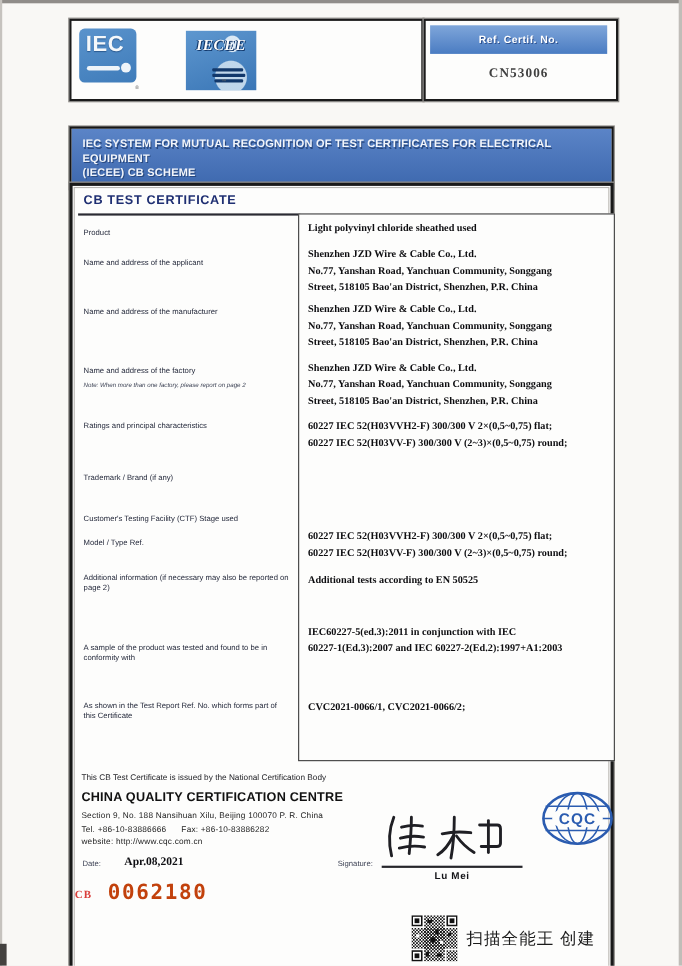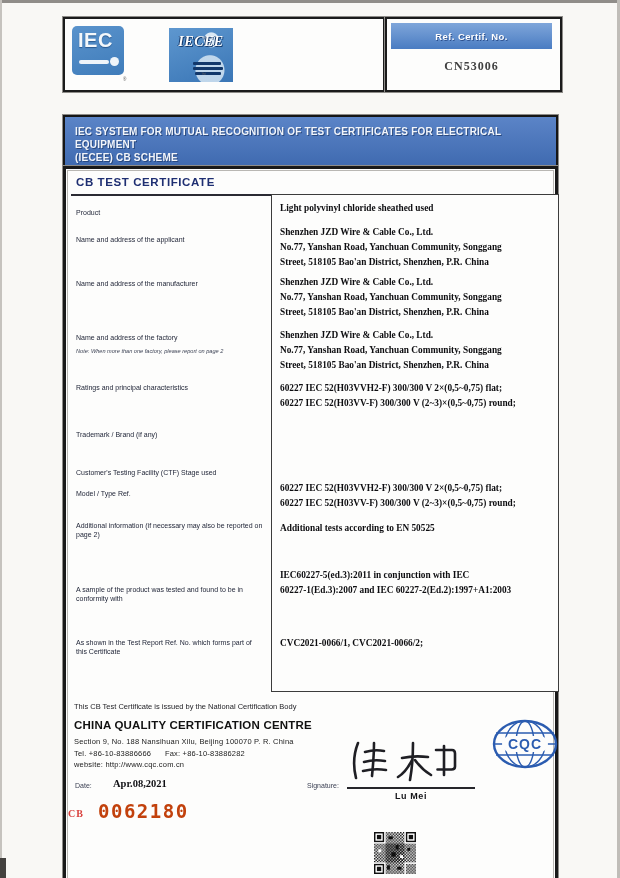--- a/index.html
+++ b/index.html
@@ -203,14 +203,15 @@
         <rect x="1" y="1" width="5" height="5" fill="#fff"></rect>
         <rect x="2" y="2" width="3" height="3" fill="#111"></rect>
       <path d="M22,0 h7 v7 h-7 z" fill="#111"></path>
         <rect x="23" y="1" width="5" height="5" fill="#fff"></rect>
         <rect x="24" y="2" width="3" height="3" fill="#111"></rect>
       <path d="M0,22 h7 v7 h-7 z" fill="#111"></path>
         <rect x="1" y="23" width="5" height="5" fill="#fff"></rect>
         <rect x="2" y="24" width="3" height="3" fill="#111"></rect>
     </g>
   </svg>
+  <div class="abs qr-caption" style="left:424px;top:844px;">扫描全能王 创建</div>
 
 </div>
 
 </body></html>

